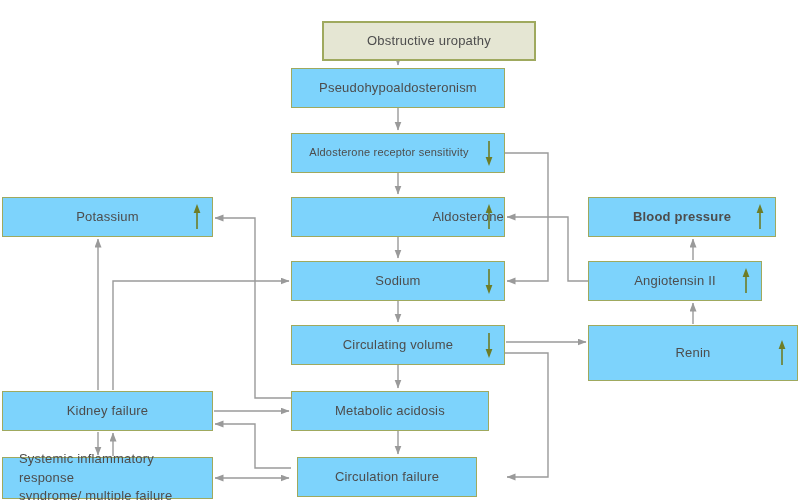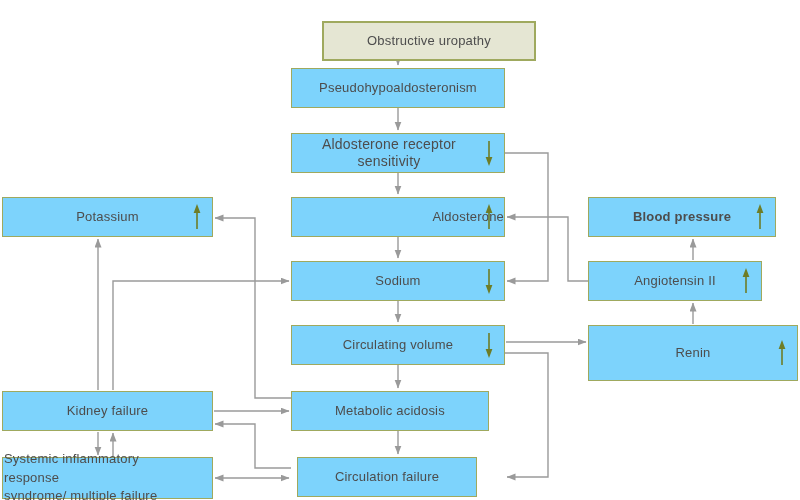--- a/index.html
+++ b/index.html
@@ -9,23 +9,23 @@
   }
   #connectors{position:absolute;left:0;top:0;width:800px;height:500px;z-index:1;}
   .node{
     position:absolute;z-index:2;box-sizing:border-box;
     background:#7dd3fc;border:1px solid #9fa95e;
     display:flex;align-items:center;justify-content:center;
     color:#4d4d4d;font-size:13px;letter-spacing:0.2px;
   }
   .node.root{background:#e5e6d3;border-width:2px;}
   .node .lbl{text-align:center;line-height:1.25;}
-  .node.left-align{justify-content:flex-start;padding-left:1px;padding-right:26px;}
+  .node.left-align{justify-content:flex-start;padding-left:16px;padding-right:26px;}
   .node.left-align .lbl{text-align:left;line-height:1.45;}
-  .node.tight{font-size:14px;padding-right:18px;}
+  .node.tight{font-size:11px;padding-right:18px;}
   .trend{
     position:absolute;right:9px;top:50%;transform:translateY(-50%);
     width:12px;height:28px;display:block;
   }
   .trend svg{display:block;width:12px;height:28px;}
 </style>
 </head>
 <body>
 
 <svg id="connectors" viewBox="0 0 800 500" xmlns="http://www.w3.org/2000/svg">

